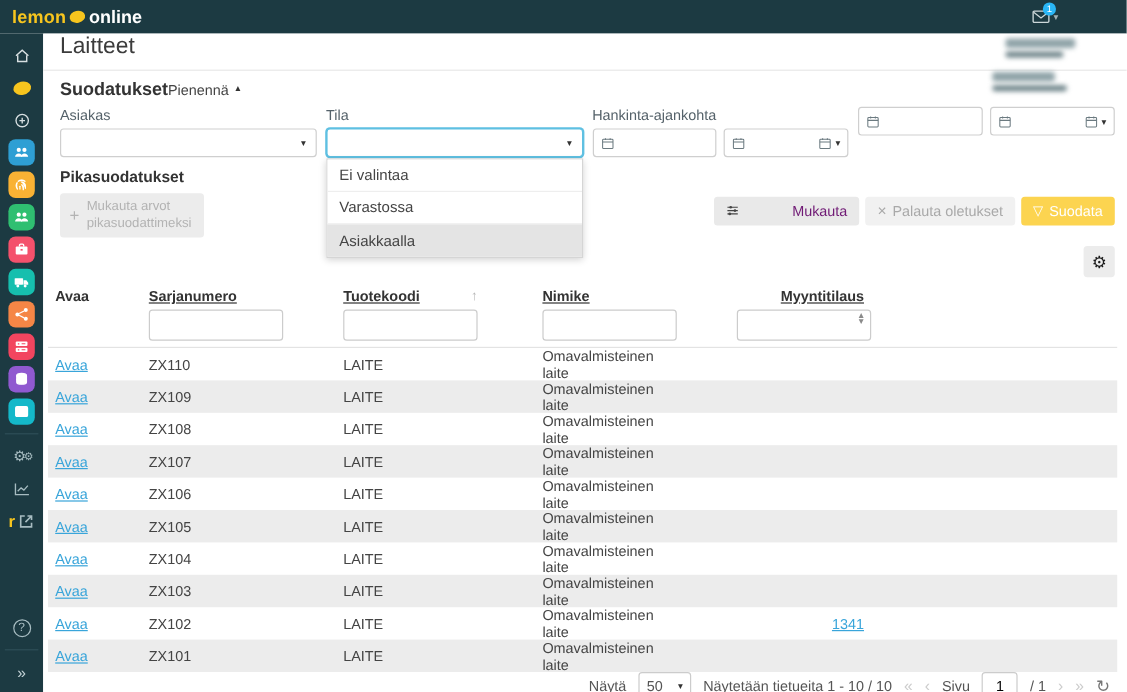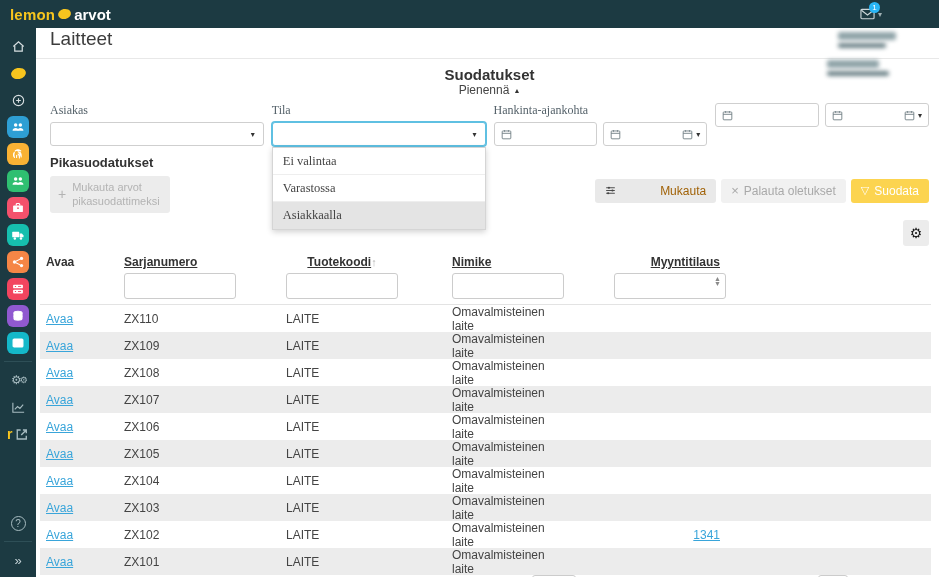--- a/index.html
+++ b/index.html
@@ -51,27 +51,27 @@
   .qmark { width:15px; height:15px; border:1.2px solid #a7bcc1; border-radius:50%; color:#a7bcc1;
            font-size:10px; display:flex; align-items:center; justify-content:center; }
   .expand { color:#c3d2d6; font-size:13px; }
 
   
   .main { flex:1; display:flex; flex-direction:column; min-width:0; background:#fff; }
   .page-title { font-size:19px; color:#3c3c3c; font-weight:400; padding:0 0 8px 14px; }
   .hr { border-top:1px solid #e8e8e8; }
 
   .filters { padding:7px 10px 0 14px; position:relative; }
-  .filters-head { display:flex; justify-content:flex-start; align-items:center;flex-direction:column; }
+  .filters-head { display:flex; justify-content:flex-start; align-items:center; }
   .filters-title { font-size:15px; font-weight:700; color:#333; }
   .collapse { font-size:12px; color:#444; display:flex; align-items:center; gap:4px; cursor:pointer; }
   .collapse .up { font-size:7px; color:#333; }
 
   .filter-grid { display:grid; grid-template-columns:repeat(4,1fr); column-gap:8px; margin-top:6px; }
-  .fgroup { position:relative;font-family:Liberation Serif, serif; }
+  .fgroup { position:relative; }
   .flabel { display:block; font-size:12px; color:#55626a; margin-bottom:4px; }
   .select { height:24px; border:1px solid #cfcfcf; border-radius:3px; background:#fff;
             display:flex; align-items:center; justify-content:flex-end; padding:0 8px; }
   .select .caret-d { color:#333; font-size:8px; }
   .select.focused { border-color:#5fc0e2; box-shadow:0 0 0 1px #5fc0e2; }
   .daterange { display:flex; gap:6px; }
   .dateinput { flex:1; height:24px; border:1px solid #cfcfcf; border-radius:3px; background:#fff;
                display:flex; align-items:center; padding:0 6px; gap:4px; }
   .dateinput svg { width:11px; height:11px; flex:0 0 auto; }
   .di-end { margin-left:auto; display:flex; align-items:center; gap:3px; }
@@ -88,38 +88,38 @@
   .quick-title { font-size:13px; font-weight:700; color:#333; }
   .quick-btn { margin-top:6px; display:flex; align-items:center; gap:6px; background:#ececec;
                border:none; border-radius:3px; padding:4px 10px 4px 8px; color:#b3b3b3;
                font-size:11px; line-height:1.3; text-align:left; max-width:120px;
                font-family:inherit; cursor:pointer; }
   .quick-btn .plus { font-size:14px; color:#b3b3b3; }
   .action-buttons { display:flex; gap:5px; margin-top:14px; }
   .btn { height:24px; padding:0 10px; border:none; border-radius:3px; font-size:12px;
          display:flex; align-items:center; gap:5px; font-family:inherit; cursor:pointer; }
   .btn svg { width:11px; height:11px; }
-  .btn-customize { background:#e9e9e9; color:#a16207;gap:44px; }
+  .btn-customize { background:#e9e9e9; color:#701a75;gap:44px; }
   .btn-reset { background:#f1f1f1; color:#a9a9a9; }
   .btn-reset .x { font-size:13px; }
   .btn-filter { background:#fcd450; color:#fff; }
   .btn-filter .funnel { font-size:11px; }
 
   .gear-row { display:flex; justify-content:flex-end; padding:7px 10px 5px 0; }
   .gear-btn { width:26px; height:26px; background:#ececec; border:none; border-radius:3px;
               color:#1b1b1b; font-size:14px; display:flex; align-items:center;
               justify-content:center; cursor:pointer; }
 
   
   .table { margin:0 8px 0 4px; font-size:12px; }
   .tgrid { display:grid; grid-template-columns:34px 118px 122px 118px 112px 1fr;
            align-items:center; padding-left:6px;gap:44px; }
   .thead { height:22px; color:#333; font-weight:700; }
   .thead .sortable { text-decoration:underline; cursor:pointer; }
-  .th-sorted { display:flex; justify-content:center; align-items:center; padding-right:10px; }
+  .th-sorted { display:flex; justify-content:space-between; align-items:center; padding-right:10px; }
   .sort-arrow { color:#b5b5b5; font-weight:400; font-size:11px; }
   .col-right { text-align:right; padding-right:6px; }
   .tfilters { height:32px; border-bottom:1px solid #e3e3e3; padding-bottom:5px; }
   .tf-input { width:112px; height:26px; border:1px solid #ccc; border-radius:3px; padding:0 6px;
               font-size:12px; font-family:inherit; outline:none; }
   .spin-wrap { position:relative; width:112px; }
   .spin-wrap .tf-input { width:100%; padding-right:16px; }
   .spinners { position:absolute; right:5px; top:3px; display:flex; flex-direction:column;
               line-height:.8; color:#8a8a8a; font-size:7px; }
   .trow { height:27px; color:#444; }
@@ -140,21 +140,21 @@
 </style>
 </head>
 <body>
 
 <div class="app">
 
   <header class="topbar">
     <div class="logo">
       <span class="p1">lemon</span>
       <span class="dot"></span>
-      <span class="p2">arvot</span>
+      <span class="p2">online</span>
     </div>
     <div class="topbar-right">
       <input class="search" placeholder="Etsi" style="">
       <div class="tb-group">
         <span class="tb-gear">⚙</span>
         <span class="caret">▾</span>
       </div>
       <div class="tb-group">
         <span class="mail-wrap">
           <svg viewBox="0 0 16 12" width="15" height="12" fill="none" stroke="#cdd8da" stroke-width="1.2">

